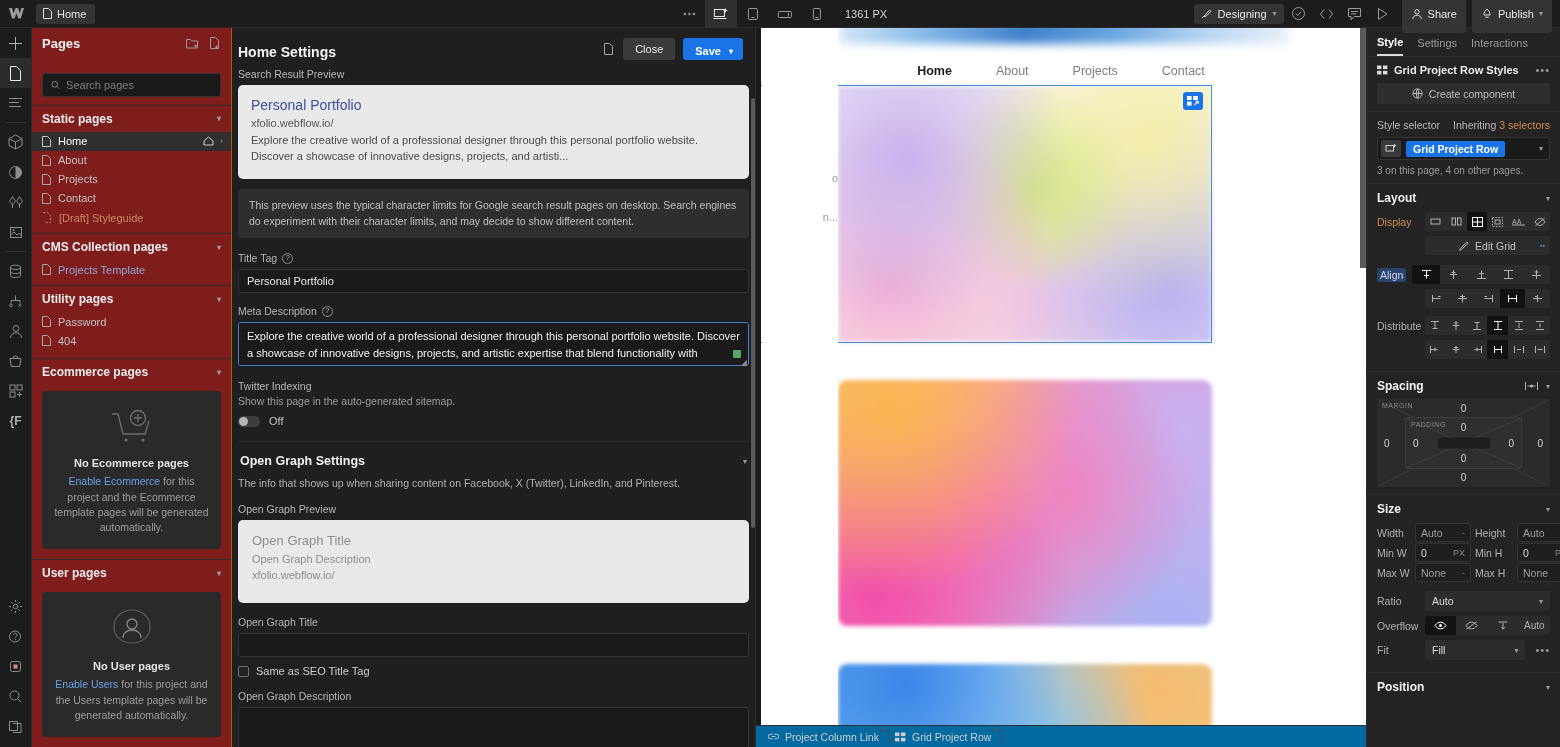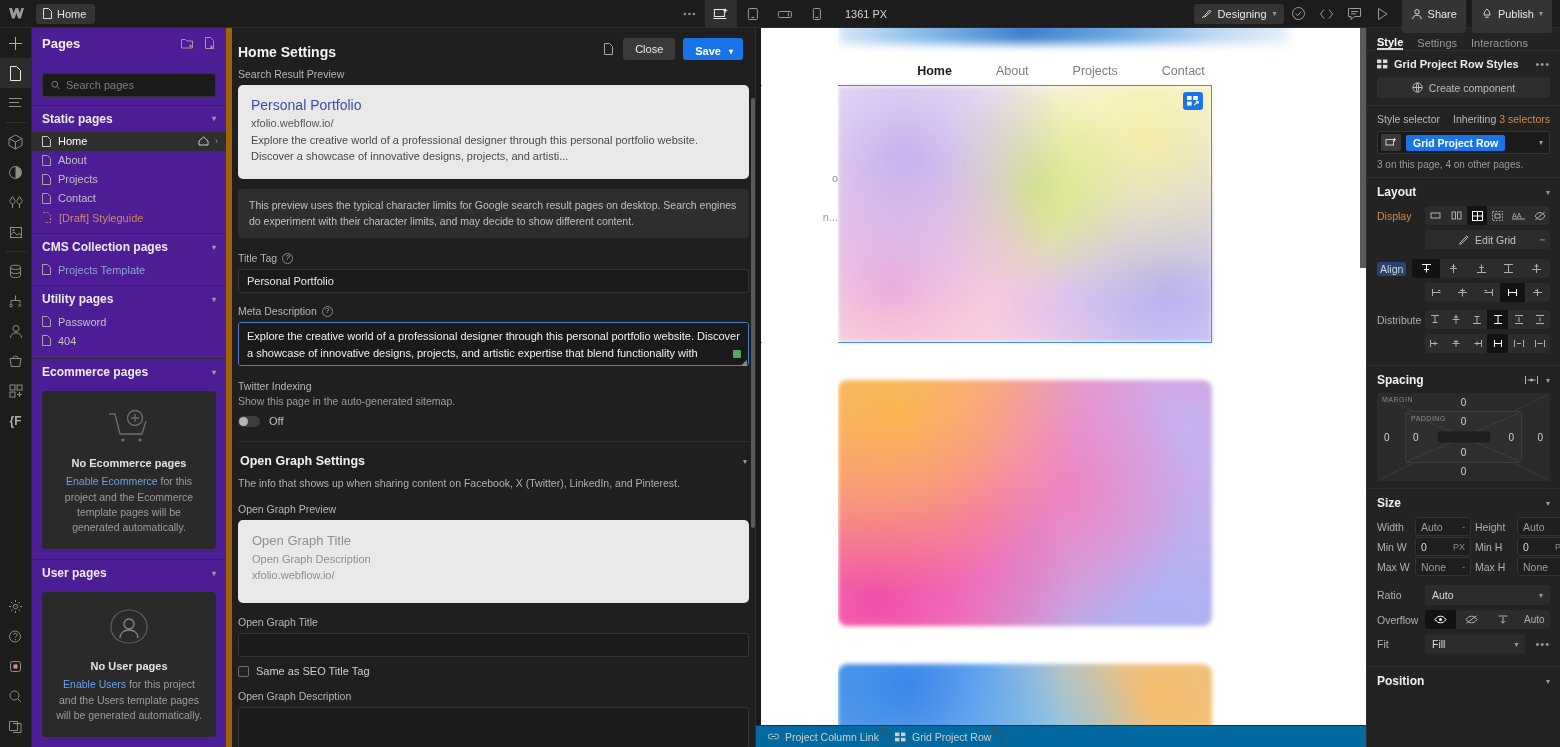--- a/index.html
+++ b/index.html
@@ -62,21 +62,21 @@
   .rail-btn {
     width: 32px; height: 30px; display: flex; align-items: center; justify-content: center;
     color: #8d8d8d;
   }
   .rail-btn.active { background: #2c2c2c; color: #e8e8e8; }
   .rail-sep { width: 20px; height: 1px; background: #303030; margin: 4px 0; }
   .rail-bottom { margin-top: auto; display: flex; flex-direction: column; align-items: center; padding-bottom: 6px; }
 
   
   .pages {
-    width: 200px; flex: 0 0 200px; background: #4c1d95; border-right: 6px solid #a16207;
+    width: 200px; flex: 0 0 200px; background: #7f1d1d; border-right: 1px solid #a16207;
     display: flex; flex-direction: column; overflow: hidden;
   }
   .pages-head {
     height: 32px; display: flex; align-items: center; padding: 0 10px; gap: 6px;
   }
   .pages-title { font-size: 13px; font-weight: bold; color: #f0f0f0; }
   .pages-head-actions { margin-left: auto; display: flex; gap: 10px; color: #9b9b9b; }
   .search-wrap { padding: 14px 10px 8px 10px; }
   .search-box {
     display: flex; align-items: center; gap: 6px; height: 24px; padding: 0 8px;
@@ -286,21 +286,21 @@
     border-right: 1px solid #4d4d4d; border-top: 1px solid #4d4d4d;
     transform: skewX(20deg);
   }
 
   
   .right {
     width: 194px; flex: 0 0 194px; background: #232323; border-left: 1px solid #2e2e2e;
     display: flex; flex-direction: column; overflow: hidden;
   }
   .rtabs { display: flex; align-items: center; gap: 14px; padding: 8px 10px 0 10px; }
-  .rtab { font-size: 11px; color: #9b9b9b; }
+  .rtab { font-size: 11px; color: #9b9b9b; padding-bottom: 6px; }
   .rtab.active { color: #fff; font-weight: bold; border-bottom: 2px solid #dcdcdc; }
   .r-sect { padding: 7px 10px; border-top: 1px solid #2e2e2e; }
   .r-row { display: flex; align-items: center; gap: 6px; }
   .r-row-title { font-size: 11px; font-weight: bold; color: #eaeaea; }
   .dots { margin-left: auto; color: #9b9b9b; letter-spacing: 1px; font-size: 11px; }
   .create-comp {
     margin-top: 7px; height: 21px; background: #2e2e2e; border-radius: 3px;
     display: flex; align-items: center; justify-content: center; gap: 6px;
     color: #bdbdbd; font-size: 10.5px;
   }

